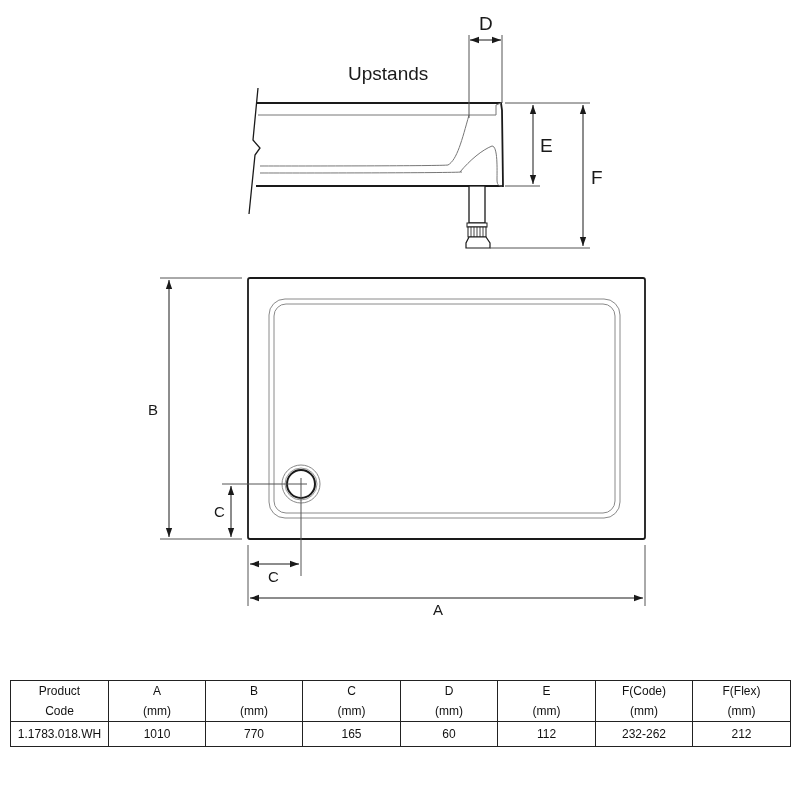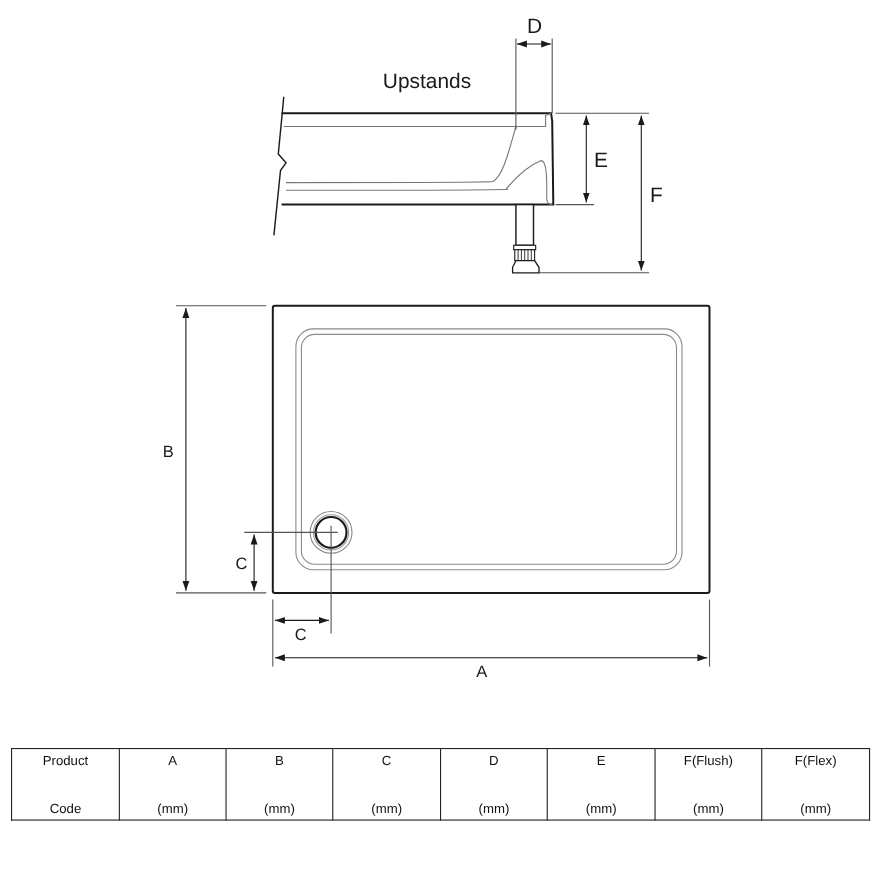--- a/index.html
+++ b/index.html
@@ -3,21 +3,21 @@
 <meta charset="utf-8">
 <style>
   html, body { margin: 0; padding: 0; background: #ffffff; }
   body { width: 800px; height: 800px; position: relative; overflow: hidden; font-family: "Liberation Sans", sans-serif; }
   #drawing { position: absolute; left: 0; top: 0; }
   .lbl { font-family: "Liberation Sans", sans-serif; fill: #1a1a1a; }
   table.spec { position: absolute; left: 10px; top: 680px; width: 780px; border-collapse: collapse; table-layout: fixed; font-family: "Liberation Sans", sans-serif; font-size: 12px; color: #111; border-radius: 32px; }
   table.spec td { border: 1px solid #222; text-align: center; vertical-align: middle; padding: 0; line-height: 20px; }
   table.spec tr.head td { height: 39px; }
   table.spec tr.row td { height: 24px; }
-  .unit { display: block; margin-top: 24px; }
+  .unit { display: block; }
 </style>
 </head>
 <body>
 
 <svg id="drawing" width="800" height="670" viewBox="0 0 800 670" xmlns="http://www.w3.org/2000/svg">
   <defs>
     <marker id="arr" viewBox="0 0 10 10" refX="10" refY="5" markerWidth="9" markerHeight="9" orient="auto-start-reverse">
       <path d="M0,1.5 L10,5 L0,8.5 z" fill="#1a1a1a"></path>
     </marker>
   </defs>
@@ -99,17 +99,27 @@
       <col style="width:98px">
   </colgroup>
   <tbody>
       <tr class="head">
     <td><span>Product</span><span class="unit">Code</span></td>
     <td><span>A</span><span class="unit">(mm)</span></td>
     <td><span>B</span><span class="unit">(mm)</span></td>
     <td><span>C</span><span class="unit">(mm)</span></td>
     <td><span>D</span><span class="unit">(mm)</span></td>
     <td><span>E</span><span class="unit">(mm)</span></td>
-    <td><span>F(Flush)</span><span class="unit">(mm)</span></td>
+    <td><span>F(Code)</span><span class="unit">(mm)</span></td>
     <td><span>F(Flex)</span><span class="unit">(mm)</span></td>
+  </tr>
+  <tr class="row">
+    <td>1.1783.018.WH</td>
+    <td>1010</td>
+    <td>770</td>
+    <td>165</td>
+    <td>60</td>
+    <td>112</td>
+    <td>232-262</td>
+    <td>212</td>
   </tr>
 </tbody>
   </table>
 
 </body></html>

